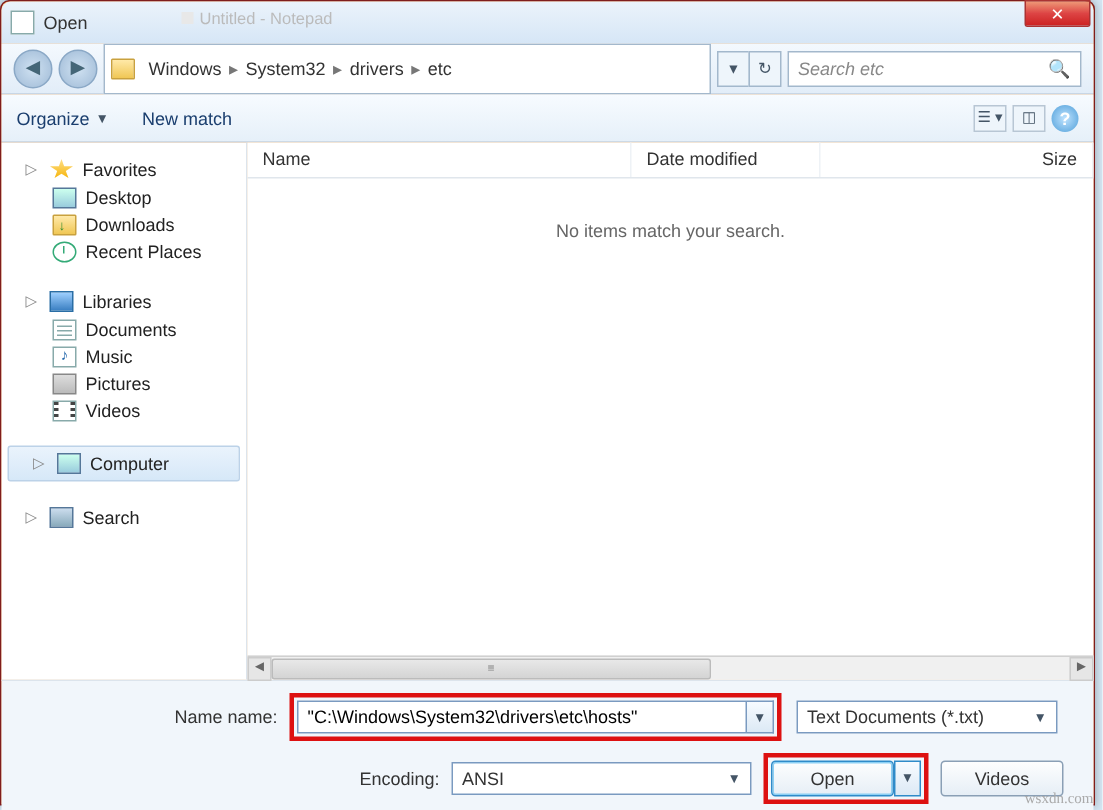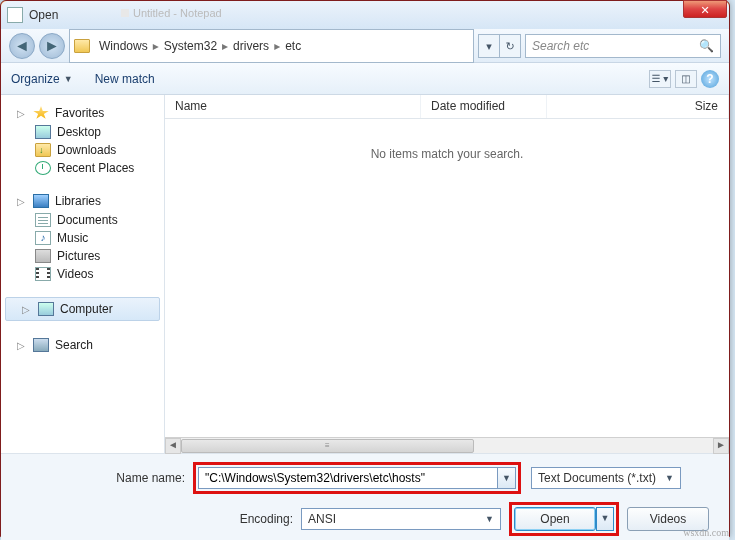--- a/index.html
+++ b/index.html
@@ -59,21 +59,21 @@
   .hscroll{ position:absolute; bottom:0; left:0; right:0; height:16px; background:#f0f0f0; border-top:1px solid #d0d0d0; display:flex; align-items:center;}
   .hscroll .arrow{width:16px;height:16px;text-align:center;font-size:10px;color:#666;background:#e6e6e6;border:1px solid #ccc;}
   .hscroll .track{flex:1;position:relative;height:16px;}
   .hscroll .thumb{position:absolute;left:0;width:55%;top:1px;bottom:1px;background:linear-gradient(#e8e8e8,#d4d4d4);border:1px solid #bbb;border-radius:2px;text-align:center;font-size:8px;color:#888;line-height:12px;}
   .bottom { padding: 8px 16px 12px 16px; background:#f1f6fb; border-top:1px solid #dce4ec; font-size:12px; color:#333;}
   .row{ display:flex; align-items:center; margin-bottom:8px; gap:8px; }
   .lbl{ width:168px; text-align:right; }
   .filename-wrap{ border:3px solid #d11; padding:2px; display:flex; }
   .filename-input{ width:300px; height:22px; border:1px solid #7a9ac0; padding:0 6px; font-size:12px; background:#fff;}
   .combo-btn{ width:18px; height:22px; border:1px solid #7a9ac0; border-left:none; background:linear-gradient(#f7fbff,#dce9f5); text-align:center; font-size:9px; color:#456; line-height:20px;}
-  .filter-select{ width:150px; height:22px; border:1px solid #7a9ac0; padding:0 6px; font-size:12px; background:#fff; display:flex; align-items:center; justify-content:space-between; margin-left:2px;}
+  .filter-select{ width:174px; height:22px; border:1px solid #7a9ac0; padding:0 6px; font-size:12px; background:#fff; display:flex; align-items:center; justify-content:space-between; margin-left:2px;}
   .enc-select{ width:200px; height:22px; border:1px solid #7a9ac0; padding:0 6px; font-size:12px; background:#fff; display:flex; align-items:center; justify-content:space-between;}
   .btn{ width:82px; height:24px; border:1px solid #8a9fb5; background:linear-gradient(#fdfefe,#e6eef6); text-align:center; line-height:22px; font-size:12px; border-radius:3px;}
   .btn.primary{ border:1px solid #2f8bc9; box-shadow: inset 0 0 0 1px #8cd0f4; }
   .open-wrap{ border:3px solid #d11; padding:2px; display:flex; gap:0; }
   .open-wrap .combo-btn{border-left:1px solid #bcd;}
   .watermark{position:absolute;right:6px;bottom:2px;font-size:10px;color:#aaa;font-family:Liberation Serif, serif;}
 </style>
 </head>
 <body>
 

